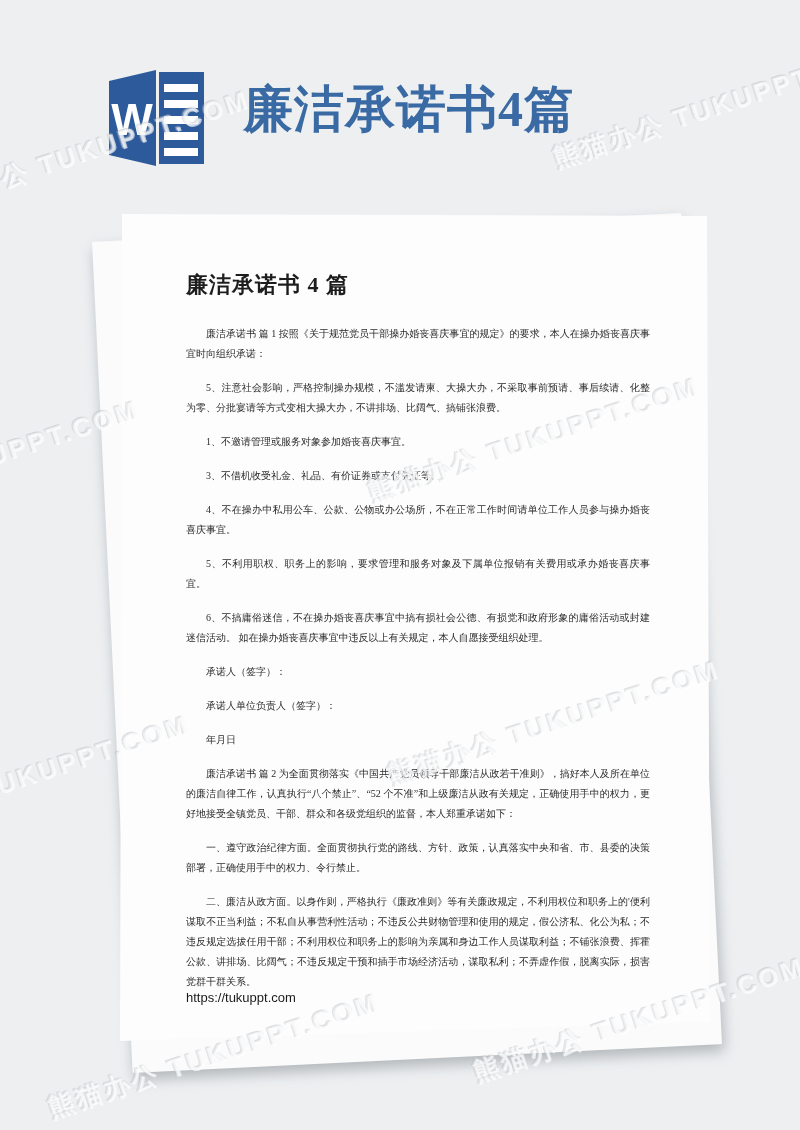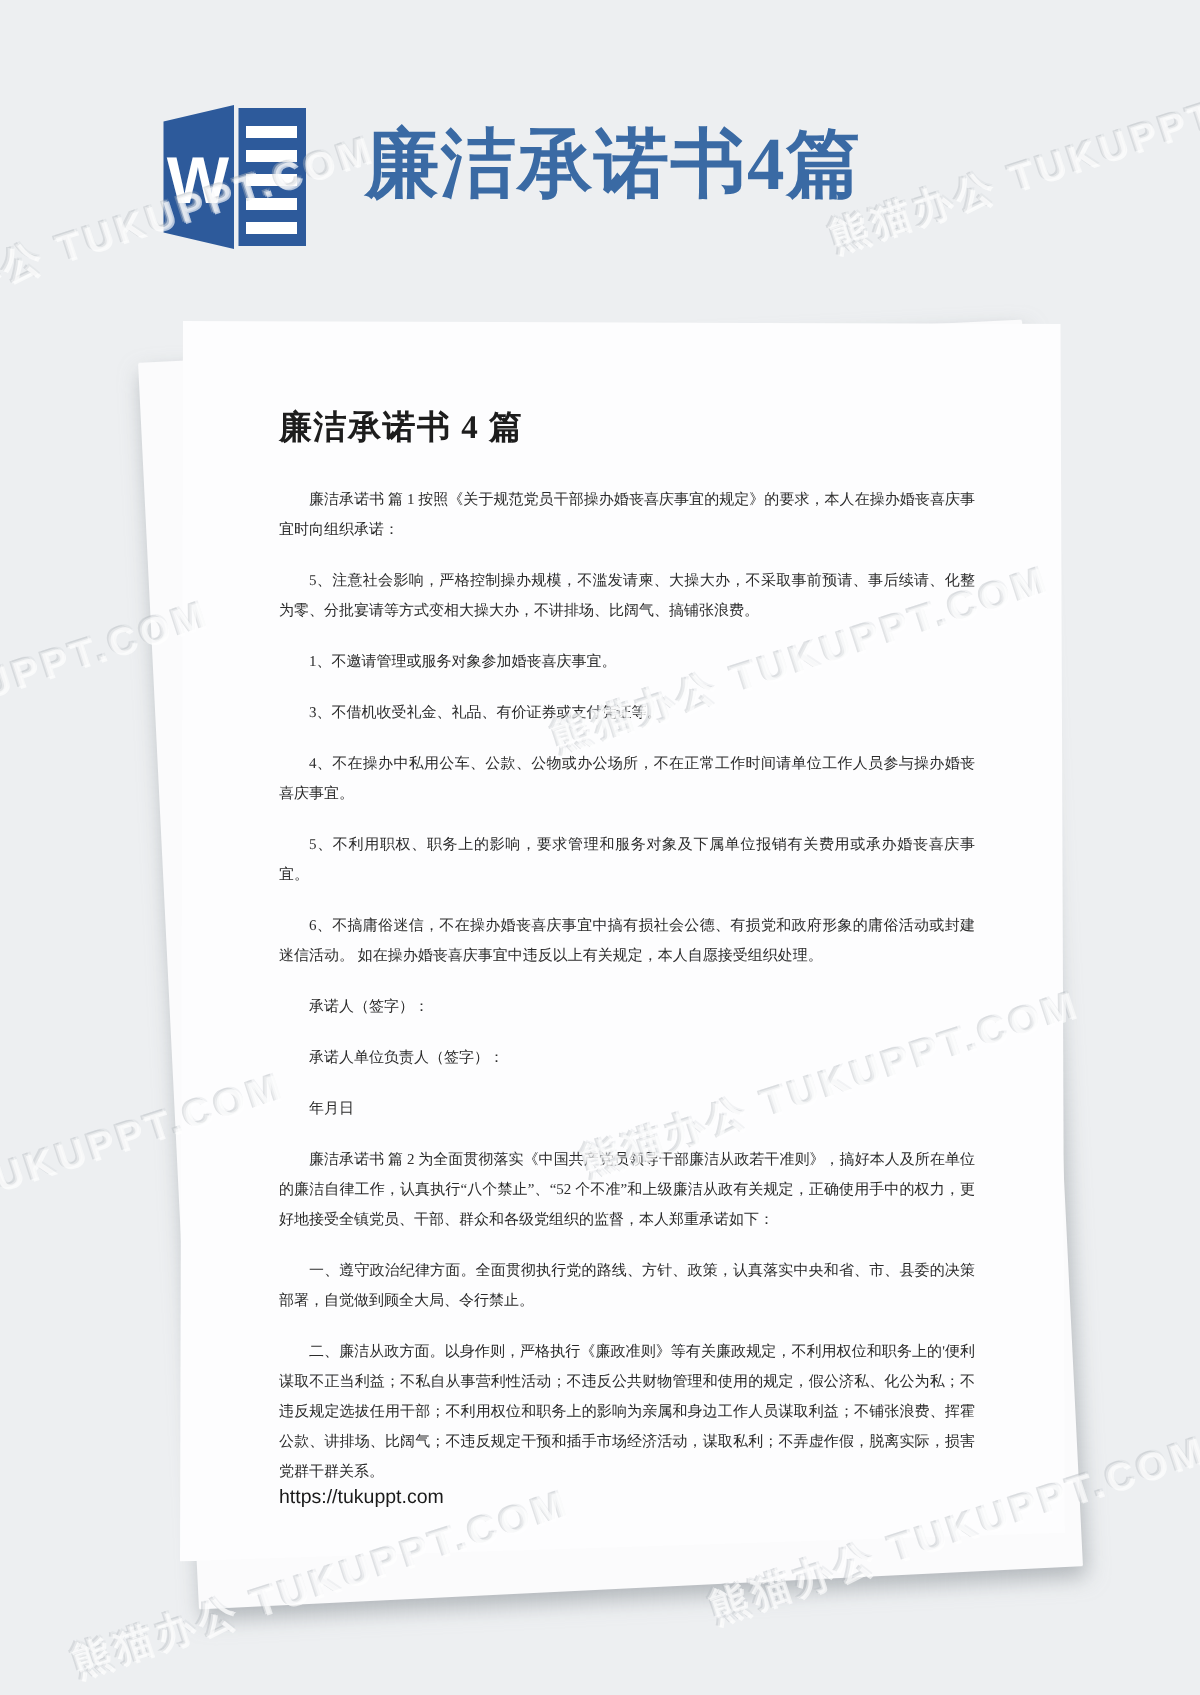--- a/index.html
+++ b/index.html
@@ -134,19 +134,19 @@
 
 
         <p>承诺人（签字）：</p>
 
         <p>承诺人单位负责人（签字）：</p>
 
         <p>年月日</p>
 
         <p>廉洁承诺书 篇 2 为全面贯彻落实《中国共产党员领导干部廉洁从政若干准则》，搞好本人及所在单位的廉洁自律工作，认真执行“八个禁止”、“52 个不准”和上级廉洁从政有关规定，正确使用手中的权力，更好地接受全镇党员、干部、群众和各级党组织的监督，本人郑重承诺如下：</p>
 
-        <p>一、遵守政治纪律方面。全面贯彻执行党的路线、方针、政策，认真落实中央和省、市、县委的决策部署，自觉做到顾全大局、令行禁止。</p>
+        <p>一、遵守政治纪律方面。全面贯彻执行党的路线、方针、政策，认真落实中央和省、市、县委的决策部署，正确使用手中的权力、令行禁止。</p>
 
         <p>二、廉洁从政方面。以身作则，严格执行《廉政准则》等有关廉政规定，不利用权位和职务上的'便利谋取不正当利益；不私自从事营利性活动；不违反公共财物管理和使用的规定，假公济私、化公为私；不违反规定选拔任用干部；不利用权位和职务上的影响为亲属和身边工作人员谋取利益；不铺张浪费、挥霍公款、讲排场、比阔气；不违反规定干预和插手市场经济活动，谋取私利；不弄虚作假，脱离实际，损害党群干群关系。</p>
       </div>
     <div class="doc-footer">https://tukuppt.com</div>
   </div>
 </div>
 
 </body></html>

